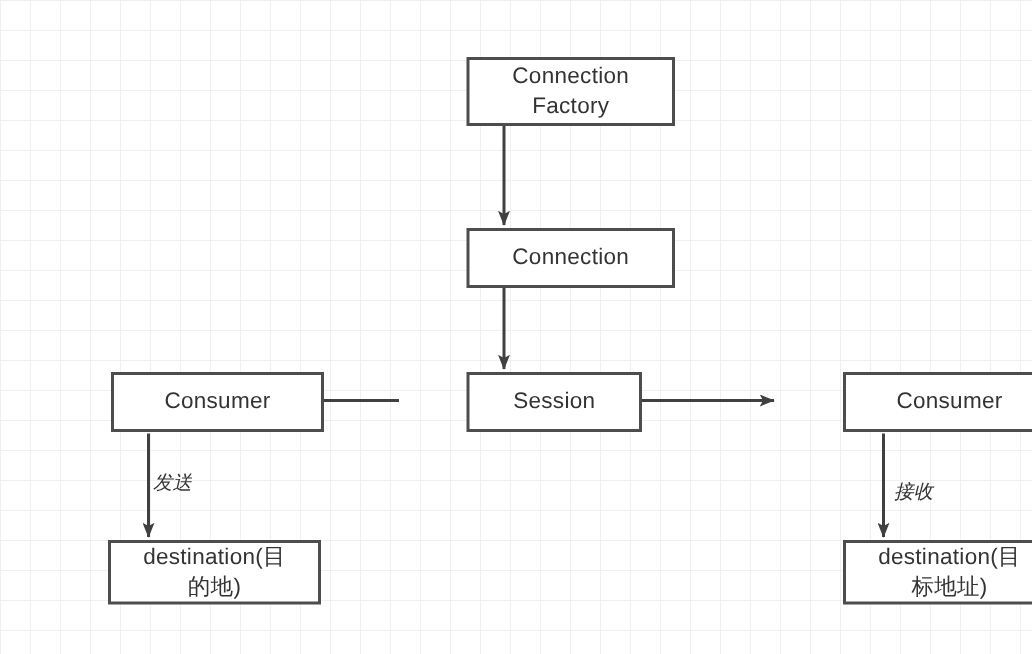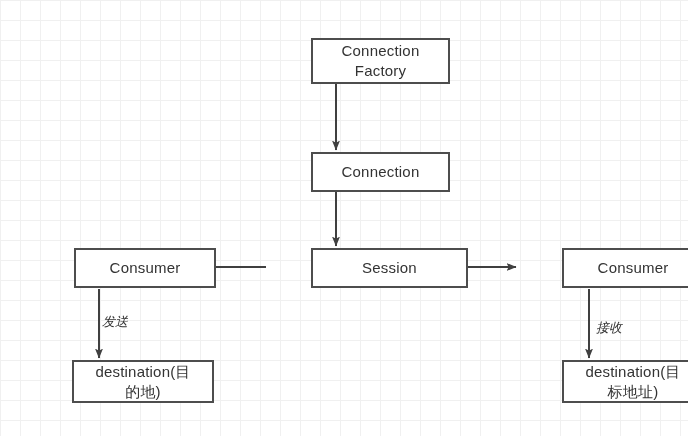--- a/index.html
+++ b/index.html
@@ -57,21 +57,21 @@
     left: 0;
     top: 0;
     width: 688px;
     height: 436px;
     z-index: 1;
   }
 
   
   #node-connection-factory { left: 267px; top: 38px;  width: 139px; height: 46px; }
   #node-connection         { left: 267px; top: 152px; width: 139px; height: 40px; }
-  #node-session            { left: 267px; top: 248px; width: 157px; height: 40px; }
+  #node-session            { left: 267px; top: 248px; width: 117px; height: 40px; }
   #node-producer           { left: 30px;  top: 248px; width: 142px; height: 40px; }
   #node-consumer           { left: 518px; top: 248px; width: 142px; height: 40px; }
   #node-destination-left   { left: 28px;  top: 360px; width: 142px; height: 43px; }
   #node-destination-right  { left: 518px; top: 360px; width: 142px; height: 43px; }
 
   
   #label-send    { left: 102px; top: 314px; }
   #label-receive { left: 596px; top: 320px; }
 </style>
 </head>

